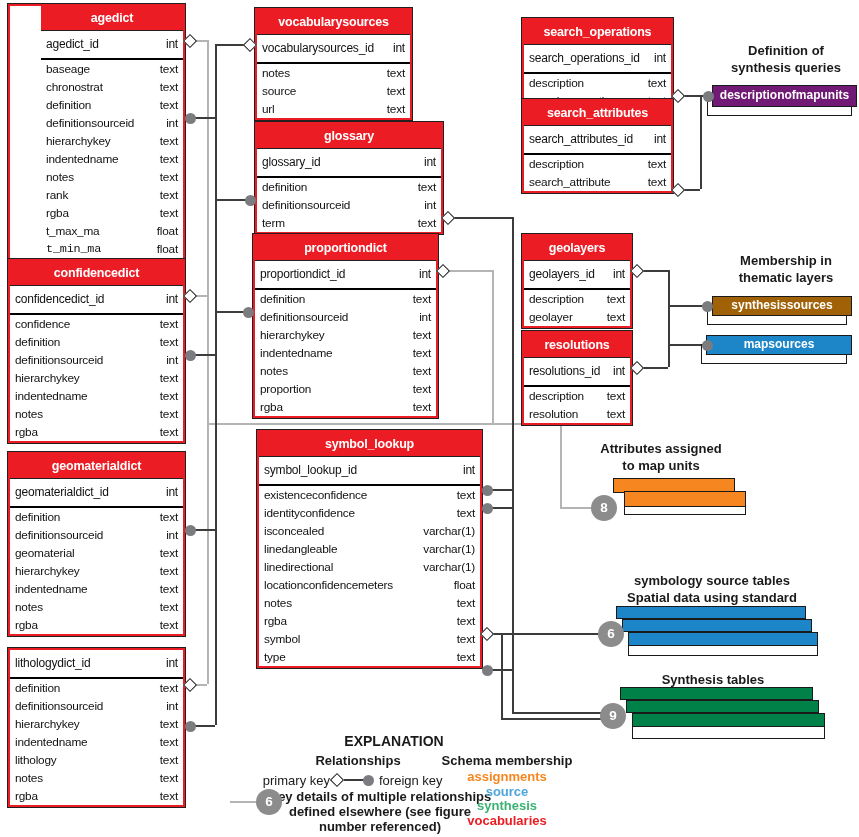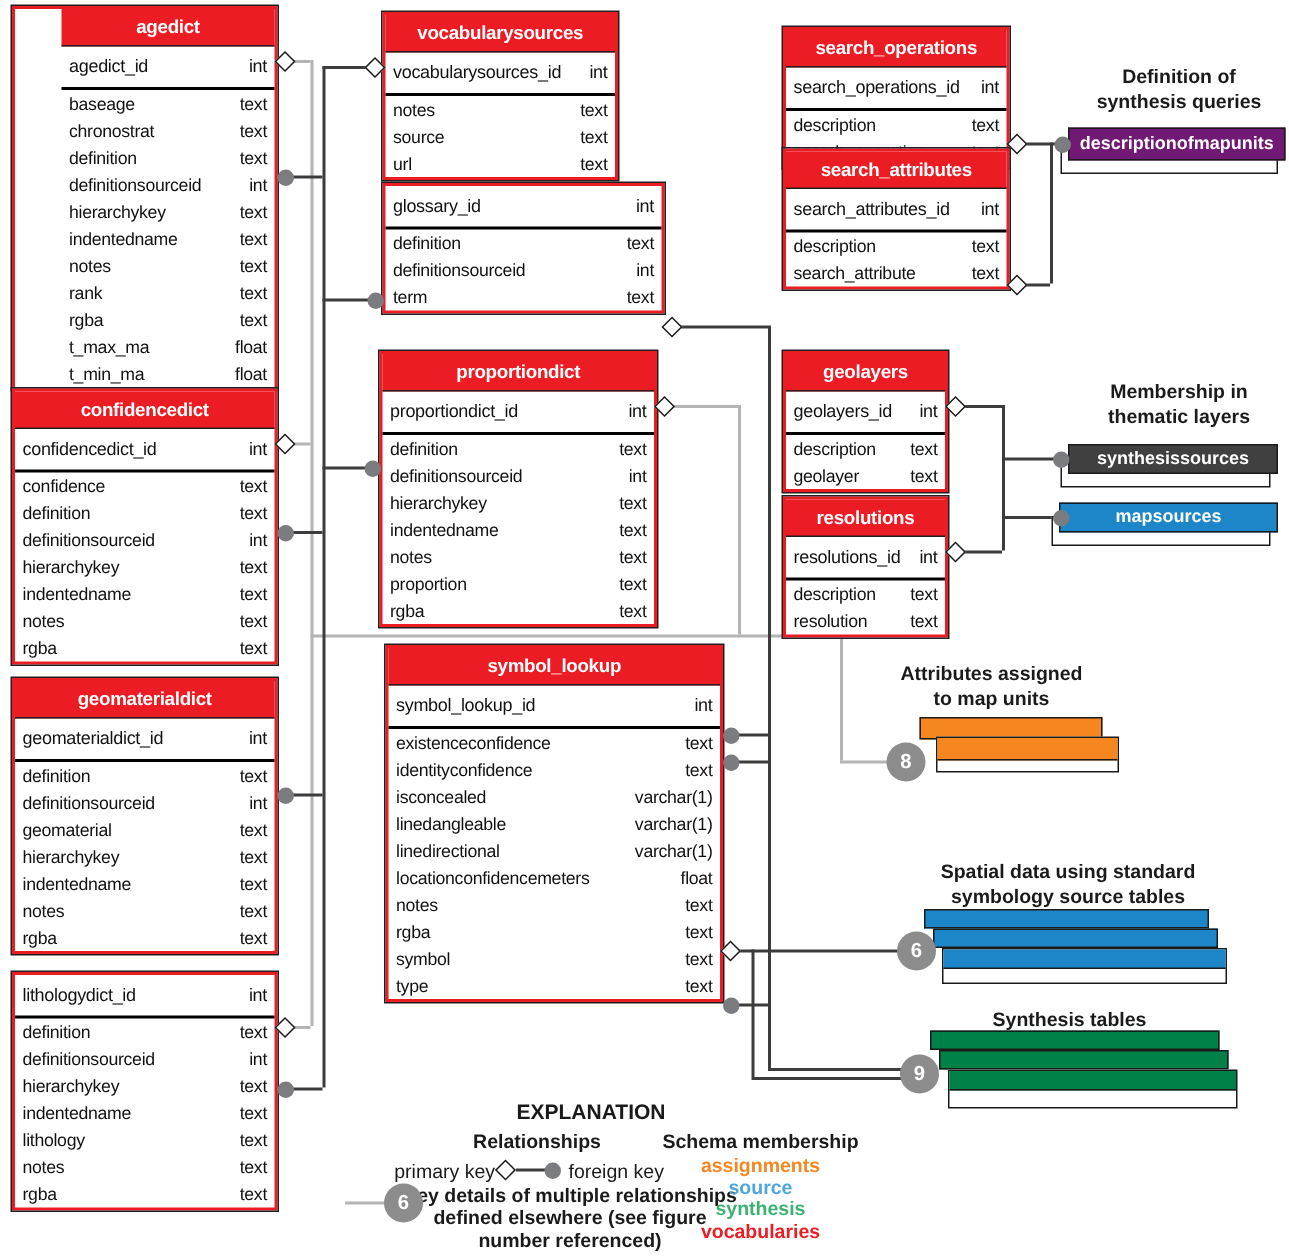--- a/index.html
+++ b/index.html
@@ -131,21 +131,21 @@
       </div>
       <div class="entity-row">
         <div class="fname" style="display: inline;">rgba</div>
         <div class="ftype" style="display: inline;">text</div>
       </div>
       <div class="entity-row">
         <div class="fname" style="display: inline;">t_max_ma</div>
         <div class="ftype" style="display: inline;">float</div>
       </div>
       <div class="entity-row">
-        <div class="fname" style="display: inline;">t_min_ma</div>
+        <div class="fname" style="display: inline; font-family: Liberation Mono, monospace;">t_min_ma</div>
         <div class="ftype" style="display: inline;">float</div>
       </div>
     </div>
     <div class="entity" style="left: 8px; top: 259px; width: 177px;">
       <div class="entity-header">confidencedict</div>
       <div class="entity-idrow">
         <div class="fname" style="display: inline;">confidencedict_id</div>
         <div class="ftype" style="display: inline;">int</div>
       </div>
       <div class="entity-row">
@@ -259,20 +259,21 @@
       <div class="entity-row">
         <div class="fname" style="display: inline;">source</div>
         <div class="ftype" style="display: inline;">text</div>
       </div>
       <div class="entity-row">
         <div class="fname" style="display: inline;">url</div>
         <div class="ftype" style="display: inline;">text</div>
       </div>
     </div>
     <div class="entity" style="left: 255px; top: 122px; width: 188px;">
+      <div class="entity-header">glossary</div>
       <div class="entity-idrow">
         <div class="fname" style="display: inline;">glossary_id</div>
         <div class="ftype" style="display: inline;">int</div>
       </div>
       <div class="entity-row">
         <div class="fname" style="display: inline;">definition</div>
         <div class="ftype" style="display: inline;">text</div>
       </div>
       <div class="entity-row">
         <div class="fname" style="display: inline;">definitionsourceid</div>
@@ -444,21 +445,21 @@
     <div class="marker-dot" style="left: 184.5px; top: 720.5px;"></div>
     <div class="marker-dot" style="left: 481.5px; top: 484.5px;"></div>
     <div class="marker-dot" style="left: 481.5px; top: 502.5px;"></div>
     <div class="marker-dot" style="left: 481.5px; top: 664.5px;"></div>
     <div class="marker-dot" style="left: 702.5px; top: 90.5px;"></div>
     <div class="marker-dot" style="left: 701.5px; top: 300.5px;"></div>
     <div class="marker-dot" style="left: 701.5px; top: 339.5px;"></div>
     <div class="bar-shadow" style="left: 707px; top: 94px; width: 145px; height: 22px;"></div>
     <div class="bar" style="left: 712px; top: 85px; width: 145px; height: 22px; background: #701a75; line-height: 19px;">descriptionofmapunits</div>
     <div class="bar-shadow" style="left: 707px; top: 305px; width: 140px; height: 20px;"></div>
-    <div class="bar" style="left: 712px; top: 296px; width: 140px; height: 20px; background: #404040; line-height: 17px;">synthesissources</div>
+    <div class="bar" style="left: 712px; top: 296px; width: 140px; height: 20px; background: #a16207; line-height: 17px;">synthesissources</div>
     <div class="bar-shadow" style="left: 701px; top: 344px; width: 146px; height: 20px;"></div>
     <div class="bar" style="left: 706px; top: 335px; width: 146px; height: 20px; background: rgb(28, 134, 200); line-height: 17px;">mapsources</div>
     <div class="stackbar" style="left: 613px; top: 478px; width: 122px; height: 15px; background: rgb(246, 134, 31);"></div>
     <div class="stackfront" style="left: 624px; top: 491px; width: 122px; height: 24px;">
       <div class="fill" style="height: 13.5px; background: rgb(246, 134, 31);"></div>
     </div>
     <div class="stackbar" style="left: 616px; top: 606px; width: 190px; height: 13px; background: rgb(28, 134, 200);"></div>
     <div class="stackbar" style="left: 622px; top: 619px; width: 190px; height: 13px; background: rgb(28, 134, 200);"></div>
     <div class="stackfront" style="left: 628px; top: 632px; width: 190px; height: 24px;">
       <div class="fill" style="height: 11.5px; background: rgb(28, 134, 200);"></div>
@@ -477,19 +478,19 @@
     </div>
     <div class="annot" style="left: 786px; top: 252px;">
       <div>Membership in</div>
       <div>thematic layers</div>
     </div>
     <div class="annot" style="left: 661px; top: 440px;">
       <div>Attributes assigned</div>
       <div>to map units</div>
     </div>
     <div class="annot" style="left: 712px; top: 572px;">
+      <div>symbology source tables</div>
       <div>Spatial data using standard</div>
-      <div>symbology source tables</div>
     </div>
     <div class="annot" style="left: 713px; top: 671px;">
       <div>Synthesis tables</div>
     </div>
   </div>
 
 </body></html>

